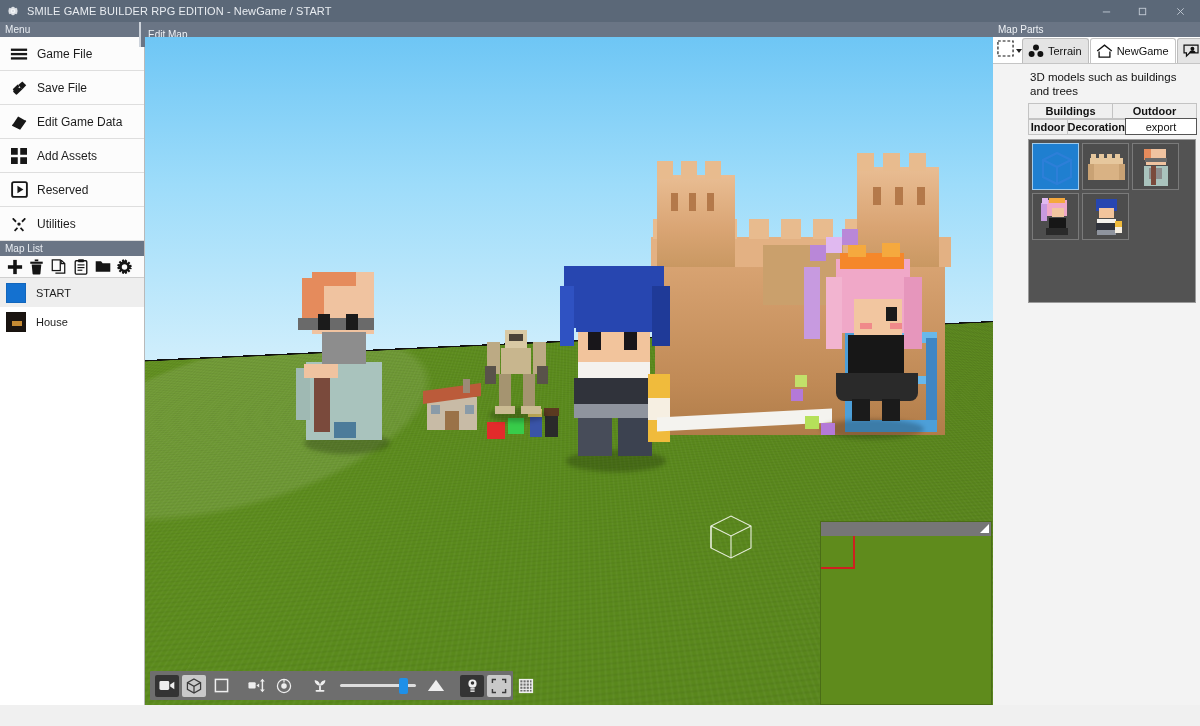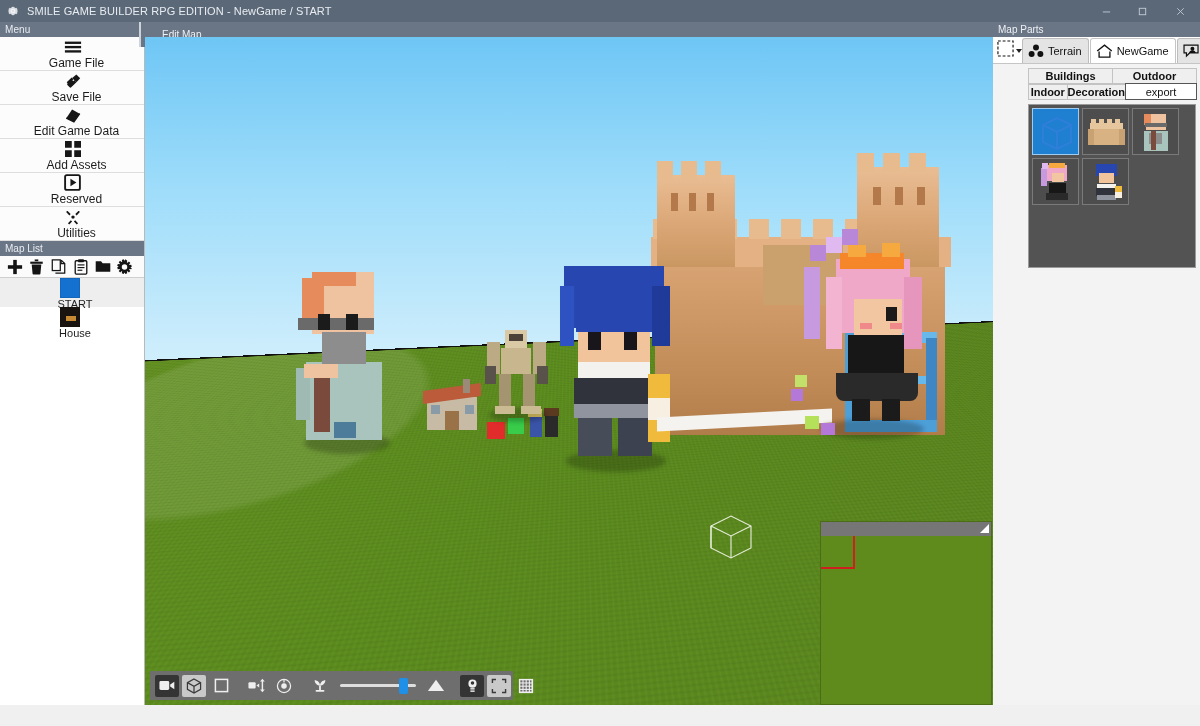--- a/index.html
+++ b/index.html
@@ -48,21 +48,20 @@
     font-size: 10px; padding-left: 5px; display: flex; align-items: center;
     letter-spacing: 0.1px;
   }
   .menu-list { background: #ffffff; }
   .menu-item {
     height: 34px; display: flex; align-items: center;
     border-bottom: 1px solid #dedede;
     padding-left: 9px;
     font-size: 12px; color: #1c1c1c;
     background: #fcfcfc;
-    flex-direction: column;
   }
   .menu-item .mi-icon {
     width: 20px; height: 20px; margin-right: 8px;
     display: flex; align-items: center; justify-content: center;
     color: #171717;
   }
   .menu-item .mi-icon svg { display: block; }
 
   .maplist-head {
     height: 15px; background: #6a7585; color: #e9edf2;
@@ -73,21 +72,21 @@
     display: flex; align-items: center; gap: 3px; padding-left: 5px;
   }
   .mt-btn {
     width: 19px; height: 19px; display: flex; align-items: center; justify-content: center;
     color: #141414;
   }
   .mt-btn svg { display: block; }
   .map-items { background: #ffffff; }
   .map-item {
     height: 29px; display: flex; align-items: center; padding-left: 6px;
-    font-size: 11px; color: #1e1e1e; flex-direction: column;
+    font-size: 11px; color: #1e1e1e;
   }
   .map-item.selected { background: #eeeeee; }
   .map-swatch {
     width: 20px; height: 20px; margin-right: 10px; border: 1px solid #00000018;
     position: relative; flex: 0 0 auto;
   }
   .map-swatch.house::after {
     content: ""; position: absolute; left: 5px; top: 8px; width: 10px; height: 5px;
     background: #c58a33;
   }
@@ -101,21 +100,21 @@
   .collapse-handle .tri {
     width: 0; height: 0;
     border-top: 6px solid transparent; border-bottom: 6px solid transparent;
     border-right: 8px solid #3a3a3a;
   }
 
   
   .editmap-head {
     position: absolute; left: 139px; top: 22px; width: 854px; height: 25px;
     background: #6a7585; color: #eef1f5; font-size: 10px;
-    display: flex; align-items: center; padding-left: 21px;
+    display: flex; align-items: center; padding-left: 7px;
     border-left: 2px solid #cdd3db;
   }
   .viewport {
     position: absolute; left: 145px; top: 37px; width: 848px; height: 668px;
     overflow: hidden;
     background: linear-gradient(to bottom, #6ec6f5 0%, #9ddcfa 22%, #cfeefc 48%, #f2fbff 68%, #ffffff 80%, #ffffff 100%);
   }
   
   .ground {
     position: absolute; left: -10px; top: 300px; width: 1020px; height: 430px;
@@ -862,20 +861,21 @@
               <path d="M1 1.2h15v8.4H7l-3.4 3.4V9.6H1z"></path>
               <circle cx="10" cy="5" r="2.1" fill="#111" stroke="none"></circle>
               <path d="M6.6 9.6c0-2 1.6-3 3.4-3s3.4 1 3.4 3" fill="#111" stroke="none"></path>
             </svg>
         </span>
         <span>Events</span>
       </div>
     </div>
 
     <div class="mp-body">
+      <div class="mp-desc">3D models such as buildings and trees</div>
 
       <div class="cat-row">
         <div class="cat-btn">Buildings</div>
         <div class="cat-btn">Outdoor</div>
       </div>
       <div class="cat-row">
         <div class="cat-btn">Indoor</div>
         <div class="cat-btn">Decoration</div>
         <div class="cat-btn export">export</div>
       </div>

